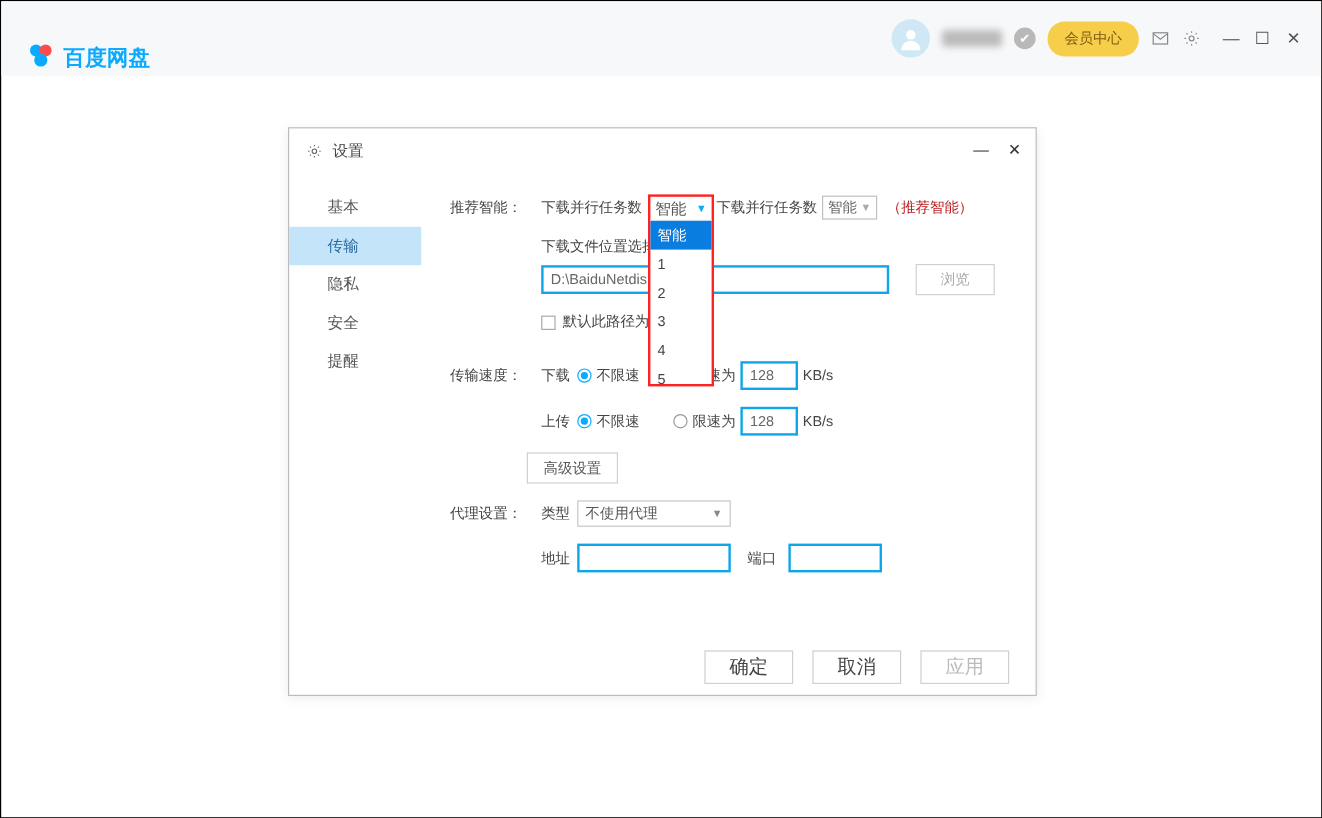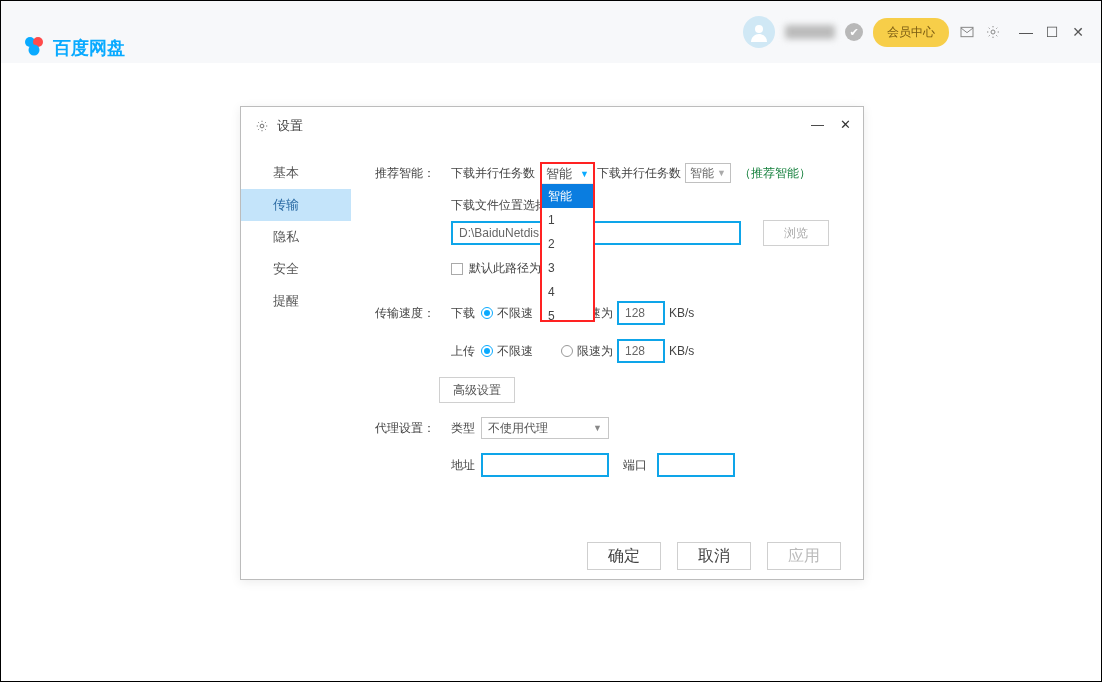--- a/index.html
+++ b/index.html
@@ -71,21 +71,21 @@
   .row-label { width:76px; color:#444; }
   .sub-label { color:#444; margin-right:4px; }
 
   .sel-small {
     width:46px; height:20px; border:1px solid #c0c0c0; background:#fff; display:inline-flex; align-items:center;
     padding:0 4px; cursor:pointer; color:#666;
   }
   .sel-small .tri { margin-left:auto; font-size:9px; color:#09aaff; }
   .sel-small.grey .tri { color:#aaa; }
 
-  .hint { color:#15803d; margin-left:8px; }
+  .hint { color:#b91c1c; margin-left:8px; }
   input.text {
     border:2px solid #0ea5e9; height:24px; padding:0 6px; font-size:12px; color:#666; background:#fff;
   }
   .path-input { width:290px; }
   .browse-btn, .adv-btn {
     width:66px; height:26px; border:1px solid #d0d0d0; background:#fff; color:#aaa; font-size:12px; cursor:pointer;
   }
   .adv-btn { color:#555; width:76px; }
   .chk { width:12px; height:12px; border:1px solid #aaa; display:inline-block; margin-right:6px; vertical-align:middle; }
   .radio { appearance:none; width:12px; height:12px; border:1px solid #999; border-radius:50%; display:inline-block; position:relative; margin-right:4px; vertical-align:-2px; cursor:pointer; }

